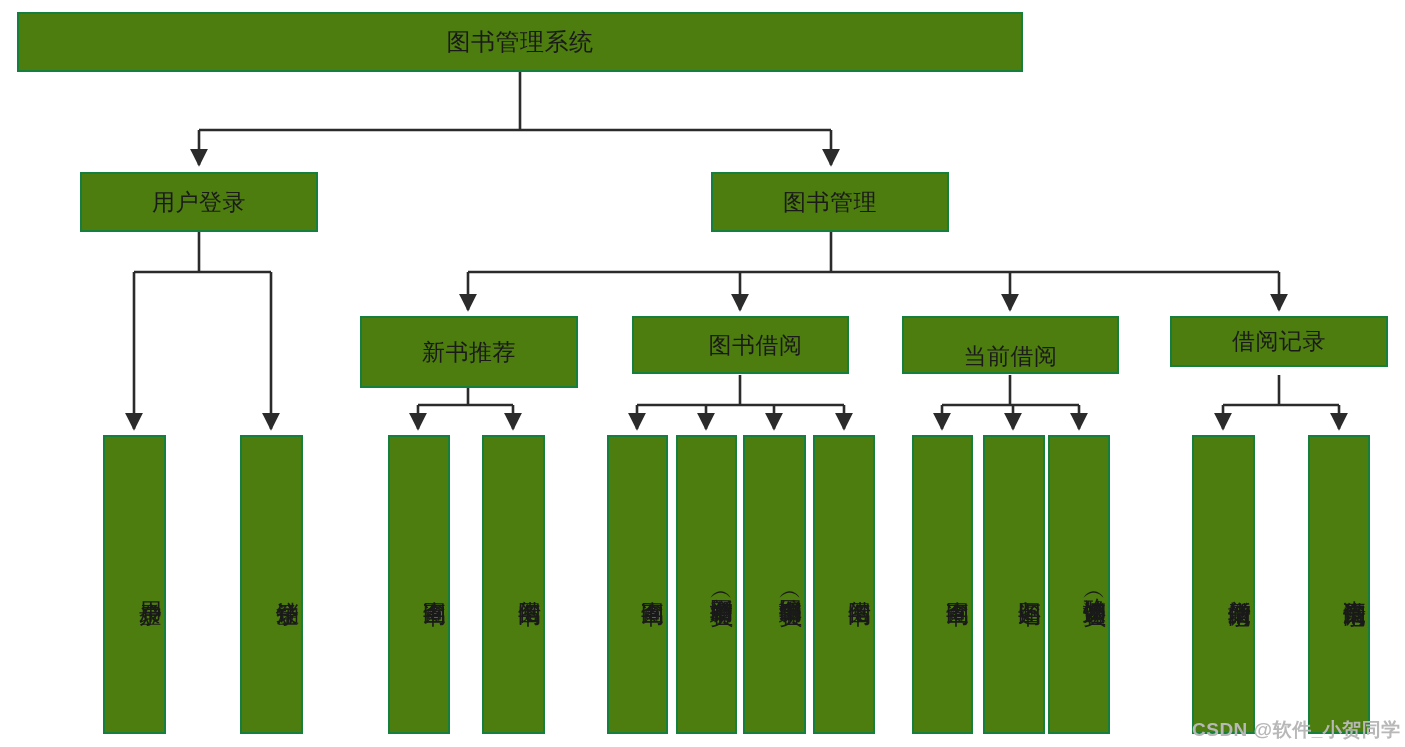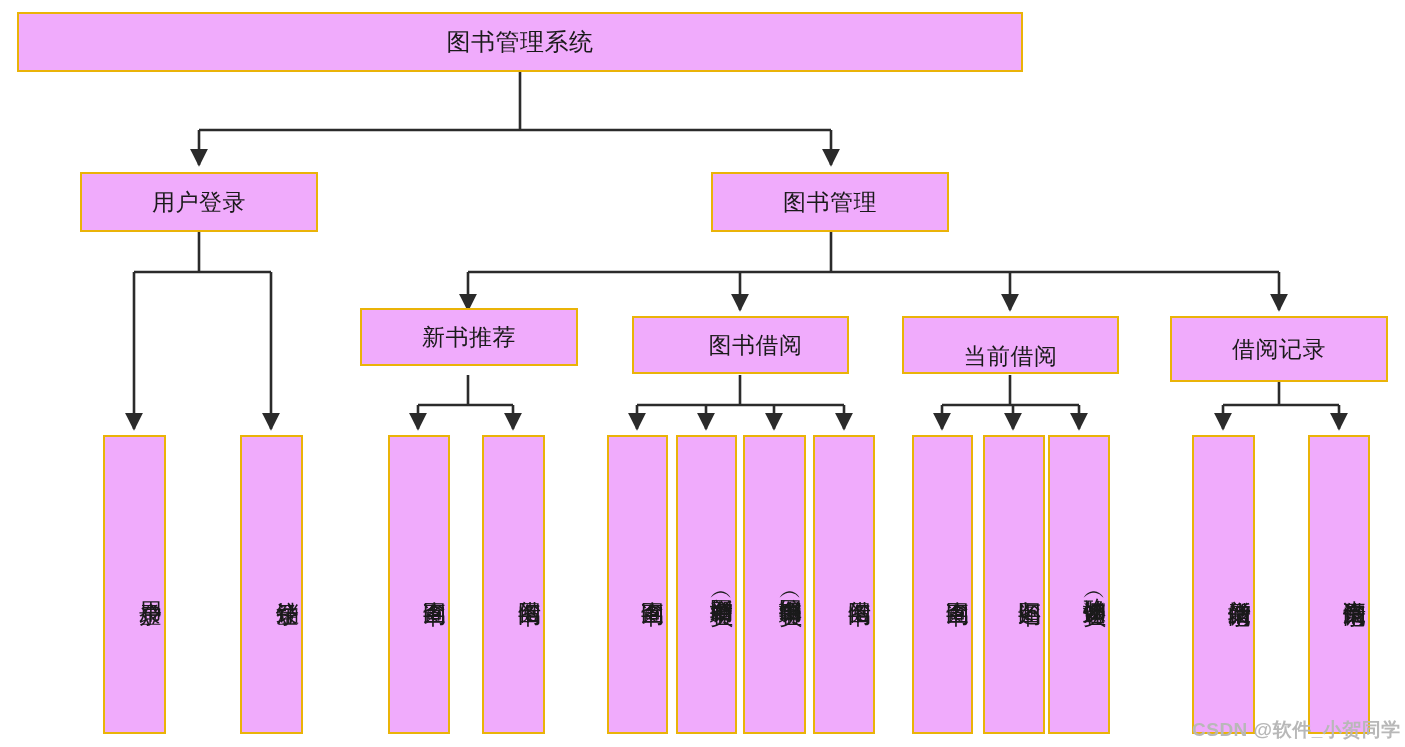--- a/index.html
+++ b/index.html
@@ -22,22 +22,22 @@
     position: absolute;
     left: 0;
     top: 0;
     width: 1405px;
     height: 747px;
     pointer-events: none;
   }
   .node {
     position: absolute;
     box-sizing: border-box;
-    background: #f0abfc;
-    border: 2px solid #eab308;
+    background: #4d7c0f;
+    border: 2px solid #15803d;
     display: flex;
     align-items: center;
     justify-content: center;
     color: #1a1a1a;
   }
   .node.horiz {
     font-size: 23px;
     letter-spacing: 0.5px;
   }
   .node.vert {
@@ -129,30 +129,30 @@
     <span>图书管理系统</span>
   </div>
 
   <div class="node horiz" style="left:80px; top:172px; width:238px; height:60px;">
     <span>用户登录</span>
   </div>
   <div class="node horiz" style="left:711px; top:172px; width:238px; height:60px;">
     <span>图书管理</span>
   </div>
 
-  <div class="node horiz" style="left:360px; top:308px; width:218px; height:58px;">
+  <div class="node horiz" style="left:360px; top:316px; width:218px; height:72px;">
     <span>新书推荐</span>
   </div>
   <div class="node horiz" style="left:632px; top:316px; width:217px; height:58px;padding-left:30px;">
     <span>图书借阅</span>
   </div>
   <div class="node horiz" style="left:902px; top:316px; width:217px; height:58px;align-items:flex-end;">
     <span>当前借阅</span>
   </div>
-  <div class="node horiz" style="left:1170px; top:316px; width:218px; height:66px;">
+  <div class="node horiz" style="left:1170px; top:316px; width:218px; height:51px;">
     <span>借阅记录</span>
   </div>
 
   <div class="node vert" style="left:103px; top:435px; width:63px; height:299px;">
     <span class="vtext">用户登录</span>
   </div>
   <div class="node vert" style="left:240px; top:435px; width:63px; height:299px;">
     <span class="vtext">注销登录</span>
   </div>
 

